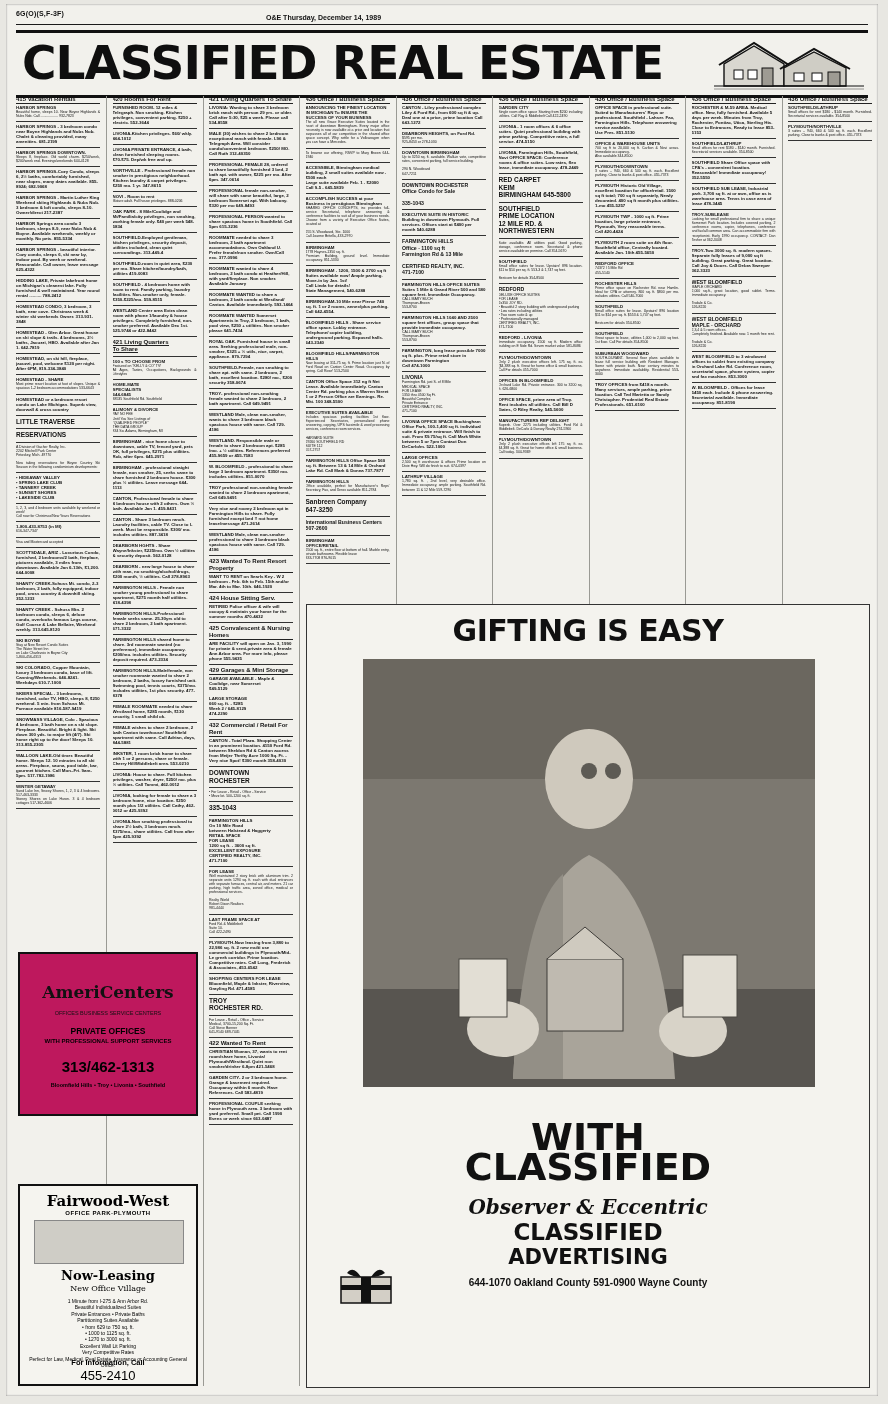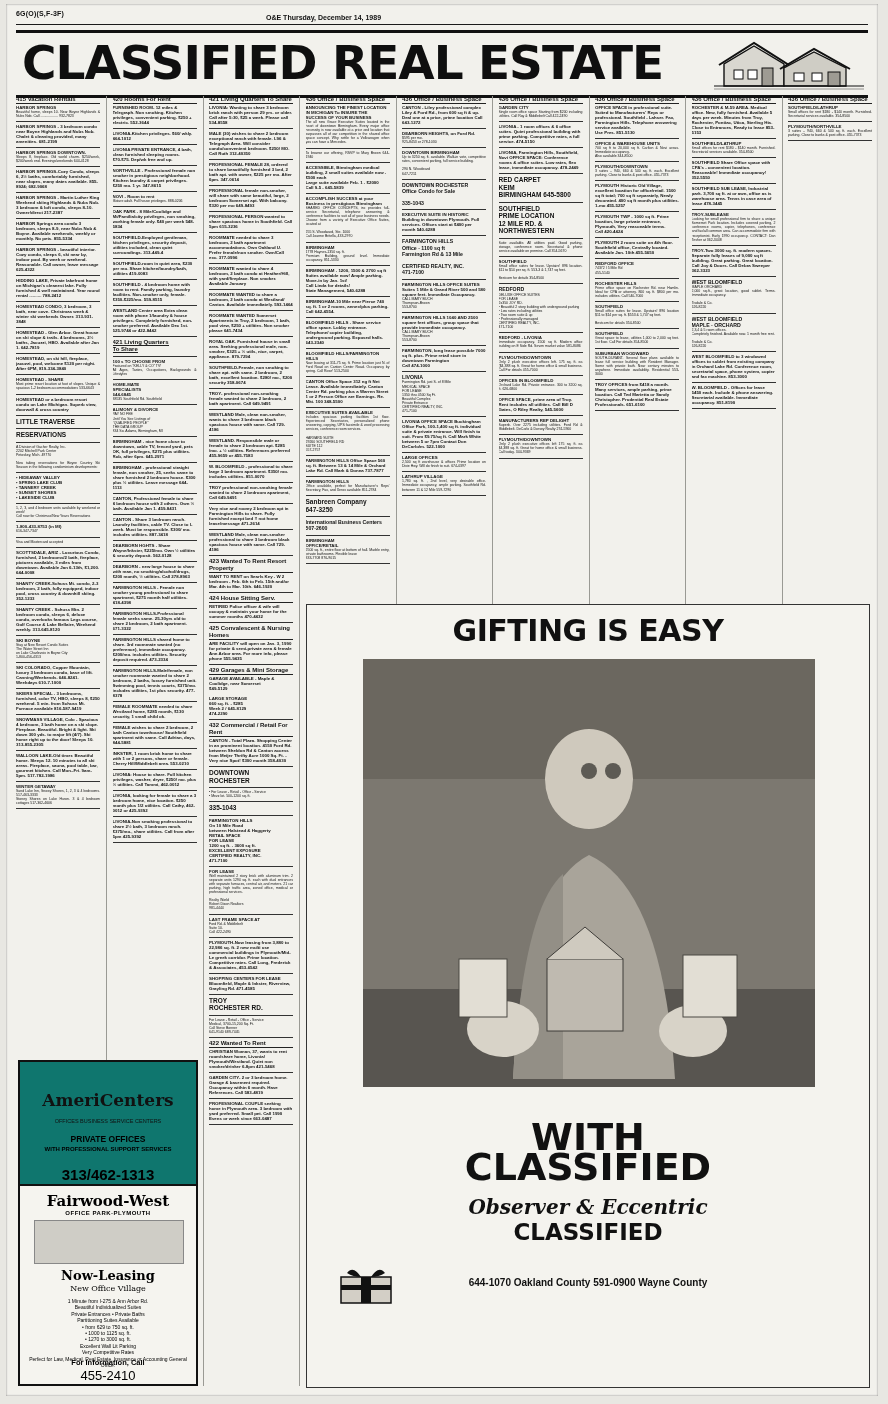--- a/index.html
+++ b/index.html
@@ -42,21 +42,21 @@
     font-family:"DejaVu Serif",serif;font-style:italic;color:#111;}
   .ad-cls2{position:absolute;left:0;top:614px;width:100%;text-align:center;font-size:23px;font-weight:bold;
     font-family:"DejaVu Sans",sans-serif;color:#111;}
   .ad-adv{position:absolute;left:0;top:640px;width:100%;text-align:center;font-size:21px;font-weight:bold;
     font-family:"DejaVu Sans",sans-serif;color:#111;}
   .ad-phone1{position:absolute;left:0;top:672px;width:100%;text-align:center;font-size:10px;font-weight:bold;color:#111;}
   .ad-phone2{position:absolute;left:0;top:690px;width:100%;text-align:center;font-size:10px;font-weight:bold;color:#111;}
   .ad-logo{position:absolute;left:30px;top:660px;width:58px;height:40px;}
 
   
-  .amer{position:absolute;left:12px;top:1056px;width:176px;height:160px;border:2px solid #111;background:#0f766e;}
+  .amer{position:absolute;left:12px;top:948px;width:176px;height:160px;border:2px solid #111;background:#be185d;}
   .amer-title{position:absolute;left:0;top:28px;width:100%;text-align:center;font-size:17px;font-weight:bold;
     font-family:"DejaVu Serif",serif;color:#111;}
   .amer-sub{position:absolute;left:0;top:56px;width:100%;text-align:center;font-size:5.5px;color:#111;}
   .amer-l1{position:absolute;left:0;top:72px;width:100%;text-align:center;font-size:8.5px;font-weight:bold;}
   .amer-l2{position:absolute;left:0;top:84px;width:100%;text-align:center;font-size:6px;font-weight:bold;}
   .amer-ph{position:absolute;left:0;top:104px;width:100%;text-align:center;font-size:15px;font-weight:bold;}
   .amer-f{position:absolute;left:0;top:128px;width:100%;text-align:center;font-size:5.5px;font-weight:bold;}
 
   
   .fair{position:absolute;left:12px;top:1180px;width:176px;height:198px;border:2px solid #111;background:#f5f4ef;}
@@ -939,20 +939,21 @@
         <rect x="184" y="300" width="76" height="72" fill="#bfbab0" stroke="#3f3d39"></rect>
         <path d="M184 300 L222 268 L260 300" fill="#cfcabf" stroke="#3f3d39"></path>
         <circle cx="226" cy="112" r="8" fill="#5d5a54"></circle>
         <circle cx="250" cy="112" r="8" fill="#5d5a54"></circle>
       </svg>
     </div>
     <div class="ad-with">WITH</div>
     <div class="ad-classified">CLASSIFIED</div>
     <div class="ad-oe">Observer &amp; Eccentric</div>
     <div class="ad-cls2">CLASSIFIED</div>
+    <div class="ad-adv">ADVERTISING</div>
     <svg class="ad-logo" viewBox="0 0 58 40">
       <rect x="4" y="12" width="50" height="26" fill="#d3cfc6" stroke="#111" stroke-width="1.5"></rect>
       <rect x="24" y="12" width="10" height="26" fill="#111"></rect>
       <rect x="4" y="20" width="50" height="5" fill="#111"></rect>
       <path d="M24 12 Q16 0 10 8 Q16 12 24 12 Z" fill="#111"></path>
       <path d="M34 12 Q42 0 48 8 Q42 12 34 12 Z" fill="#111"></path>
     </svg>
     <div class="ad-phone1">644-1070 Oakland County 591-0900 Wayne County</div>
   </div>
 

